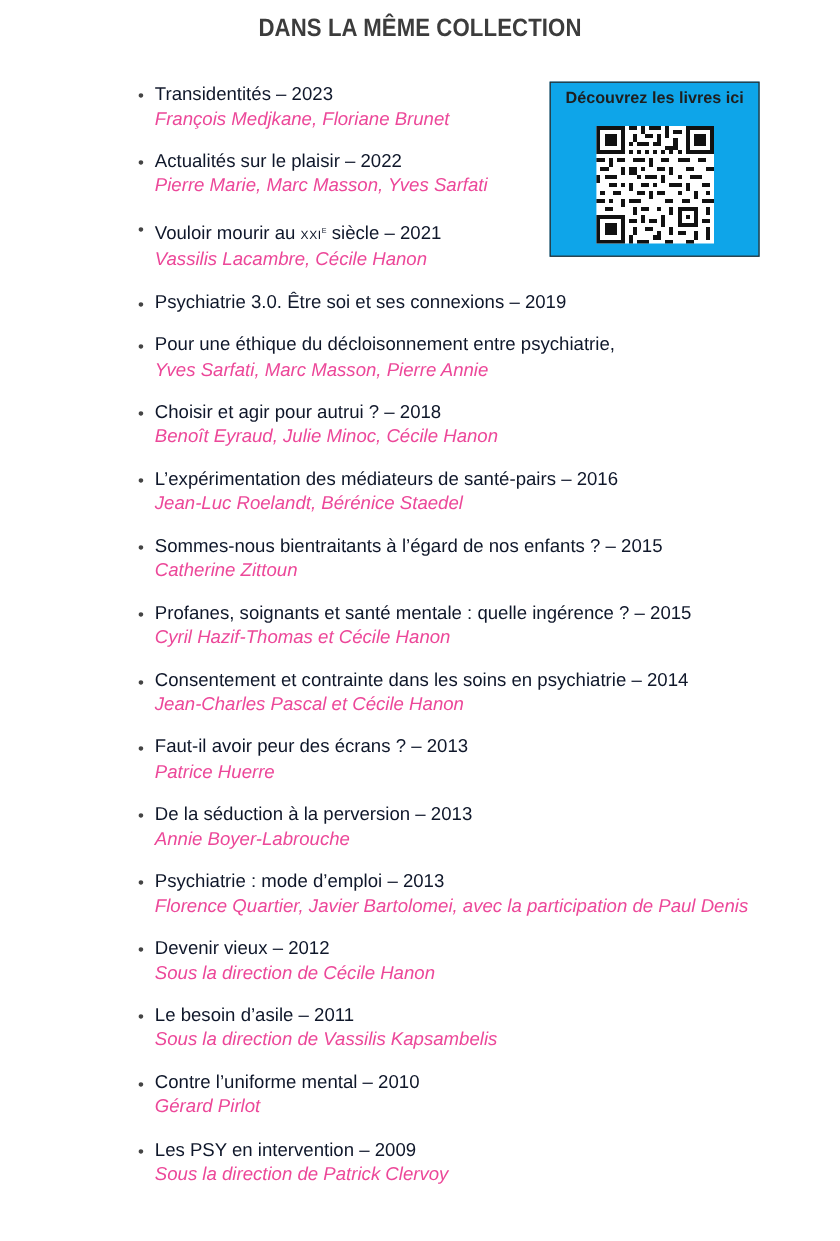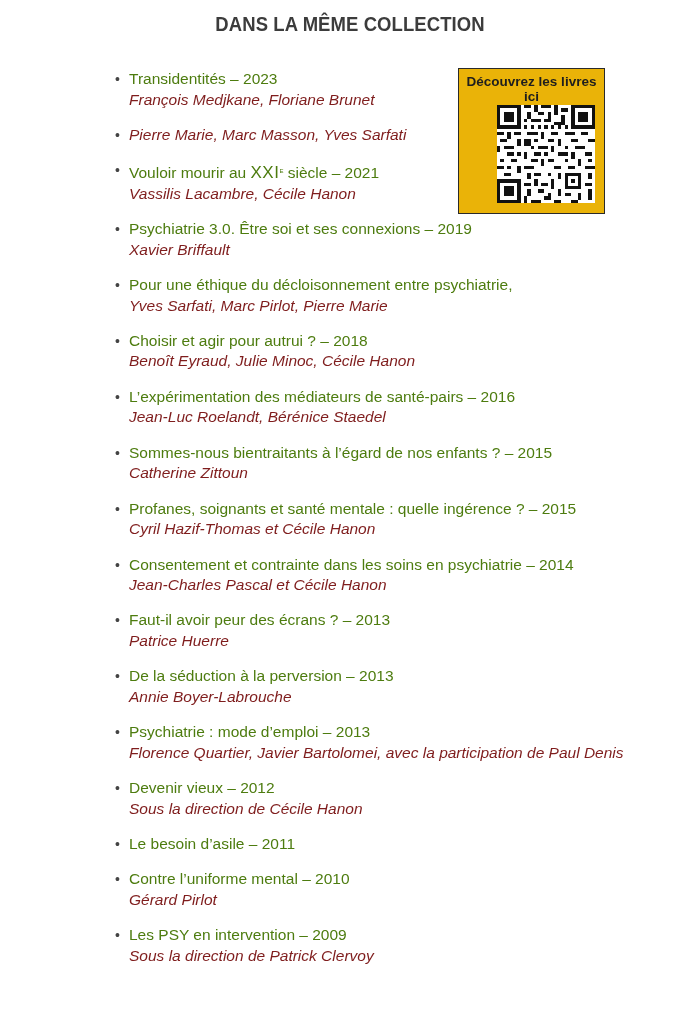--- a/index.html
+++ b/index.html
@@ -4,25 +4,25 @@
 <style>
   html, body { margin: 0; padding: 0; background: #ffffff; }
   body { width: 700px; height: 1034px; position: relative; overflow: hidden;
          font-family: "Liberation Sans", "DejaVu Sans", sans-serif; color: #3a3a3a; }
   .title { position: absolute; top: 12px; left: 0; width: 700px; text-align: center;
            font-family: "Liberation Sans", sans-serif; font-weight: bold; font-size: 21px;
            letter-spacing: 0.1px; color: #3c3c3c; transform: scaleX(0.88); }
   .list { position: absolute; top: 69px; left: 115px; width: 560px; margin: 0; padding: 0; list-style: none; }
   .item { position: relative; padding-left: 14px; margin-bottom: 14.9px; }
   .bullet { position: absolute; left: 0; top: 0; font-size: 14px; line-height: 20.5px; color: #444; }
-  .book-title { display: block; font-size: 15.5px; line-height: 20.5px; color: #4d7c0f; }
-  .authors { display: block; font-size: 15.5px; line-height: 20.5px; font-style: italic; color: #7f1d1d; }
+  .book-title { display: block; font-size: 15.5px; line-height: 20.5px; color: #0f172a; }
+  .authors { display: block; font-size: 15.5px; line-height: 20.5px; font-style: italic; color: #ec4899; }
   .sup { font-size: 9px; vertical-align: 5px; text-transform: lowercase; font-variant: small-caps; }
-  .qr-box { position: absolute; left: 458px; top: 68px; width: 147px; height: 146px;
-            border: 1.5px solid #2a2a2a; box-sizing: border-box; background: #eab308; }
+  .qr-box { position: absolute; left: 458px; top: 68px; width: 175px; height: 146px;
+            border: 1.5px solid #2a2a2a; box-sizing: border-box; background: #0ea5e9; }
   .qr-label { position: absolute; top: 5px; left: 0; width: 100%; text-align: center;
               font-weight: bold; font-size: 13.5px; color: #1e1e1e; }
   .qr-code { position: absolute; left: 38px; top: 36px; width: 98px; height: 98px; }
 </style>
 </head>
 <body>
 
 <div class="title">DANS LA MÊME COLLECTION</div>
 
 <div class="qr-box">
@@ -135,36 +135,36 @@
 </div>
 
 <ul class="list">
   <li class="item">
     <span class="bullet">•</span>
     <span class="book-title">Transidentités – 2023</span>
     <span class="authors">François Medjkane, Floriane Brunet</span>
   </li>
   <li class="item">
     <span class="bullet">•</span>
+    <span class="book-title">Actualités sur le plaisir – 2022</span>
     <span class="authors">Pierre Marie, Marc Masson, Yves Sarfati</span>
   </li>
   <li class="item">
     <span class="bullet">•</span>
-    <span class="book-title"><span>Vouloir mourir au </span><span style="font-size:17px; letter-spacing:0.5px;">XXI</span><span class="sup">e</span><span> siècle – 2021</span></span>
+    <span class="book-title"><span>Vouloir mourir au </span><span style="font-size:10px; letter-spacing:0.5px;">XXI</span><span class="sup">e</span><span> siècle – 2021</span></span>
     <span class="authors">Vassilis Lacambre, Cécile Hanon</span>
   </li>
   <li class="item">
     <span class="bullet">•</span>
     <span class="book-title">Psychiatrie 3.0. Être soi et ses connexions – 2019</span>
-    <span class="authors">Xavier Briffault</span>
   </li>
   <li class="item">
     <span class="bullet">•</span>
     <span class="book-title">Pour une éthique du décloisonnement entre psychiatrie,</span>
-    <span class="authors">Yves Sarfati, Marc Pirlot, Pierre Marie</span>
+    <span class="authors">Yves Sarfati, Marc Masson, Pierre Annie</span>
   </li>
   <li class="item">
     <span class="bullet">•</span>
     <span class="book-title">Choisir et agir pour autrui ? – 2018</span>
     <span class="authors">Benoît Eyraud, Julie Minoc, Cécile Hanon</span>
   </li>
   <li class="item">
     <span class="bullet">•</span>
     <span class="book-title">L’expérimentation des médiateurs de santé-pairs – 2016</span>
     <span class="authors">Jean-Luc Roelandt, Bérénice Staedel</span>
@@ -200,20 +200,21 @@
     <span class="authors">Florence Quartier, Javier Bartolomei, avec la participation de Paul Denis</span>
   </li>
   <li class="item">
     <span class="bullet">•</span>
     <span class="book-title">Devenir vieux – 2012</span>
     <span class="authors">Sous la direction de Cécile Hanon</span>
   </li>
   <li class="item">
     <span class="bullet">•</span>
     <span class="book-title">Le besoin d’asile – 2011</span>
+    <span class="authors">Sous la direction de Vassilis Kapsambelis</span>
   </li>
   <li class="item">
     <span class="bullet">•</span>
     <span class="book-title">Contre l’uniforme mental – 2010</span>
     <span class="authors">Gérard Pirlot</span>
   </li>
   <li class="item">
     <span class="bullet">•</span>
     <span class="book-title">Les PSY en intervention – 2009</span>
     <span class="authors">Sous la direction de Patrick Clervoy</span>

